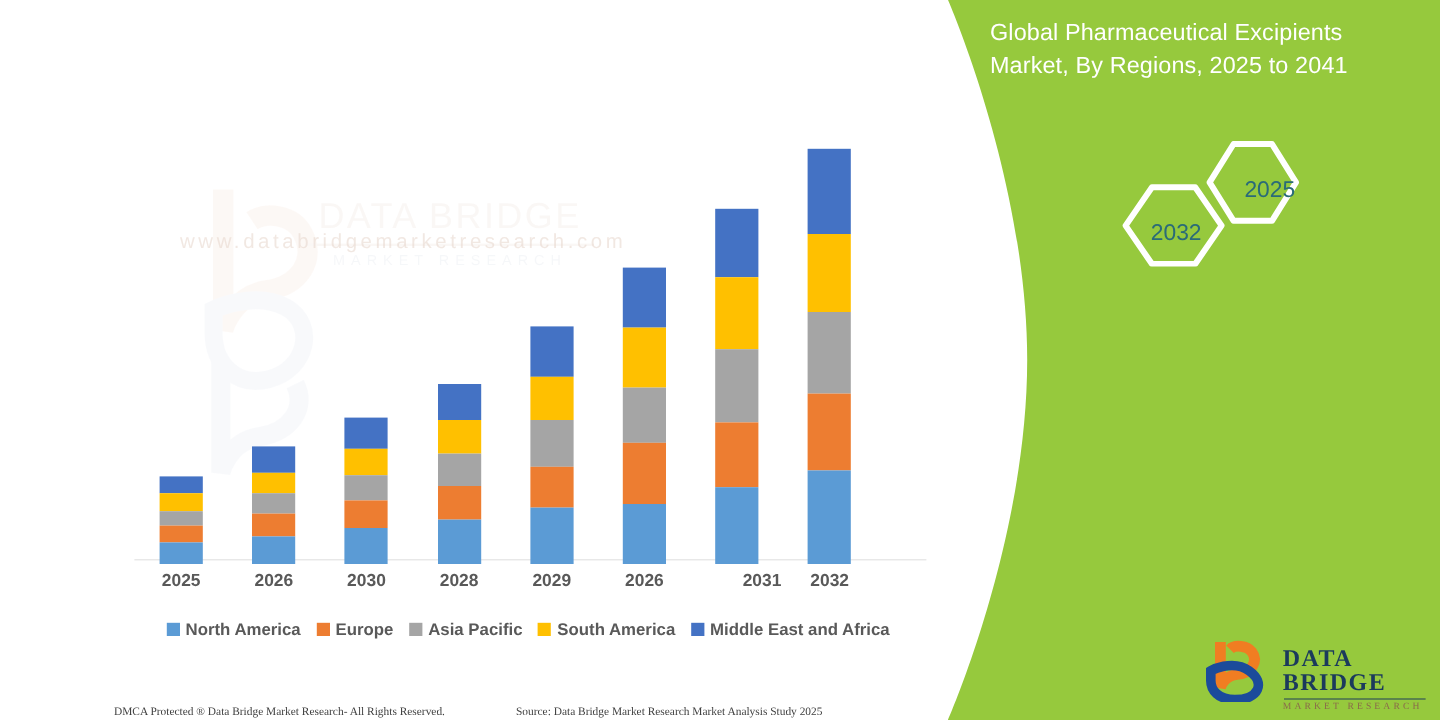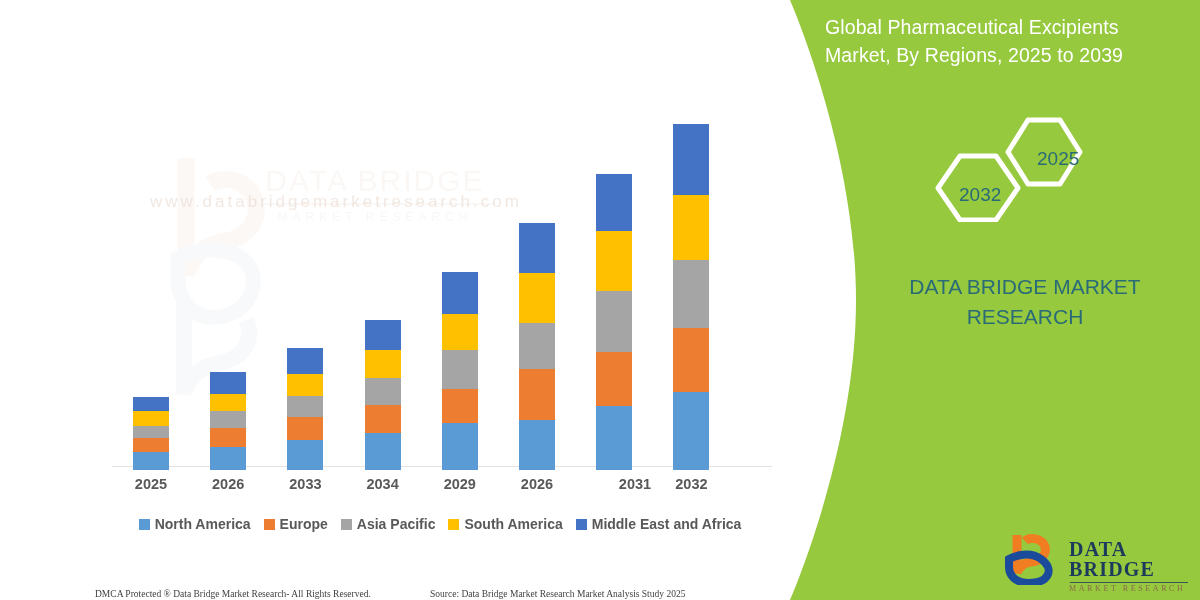--- a/index.html
+++ b/index.html
@@ -194,22 +194,22 @@
         <span class="seg" title="South America 2032: 2.95" style="height: 65.4295px; background: rgb(255, 192, 0);"></span>
         <span class="seg" title="Asia Pacific 2032: 3.05" style="height: 67.6474px; background: rgb(165, 165, 165);"></span>
         <span class="seg" title="Europe 2032: 2.9" style="height: 64.3205px; background: rgb(237, 125, 49);"></span>
         <span class="seg" title="North America 2032: 3.5" style="height: 77.6282px; background: rgb(91, 155, 213);"></span>
       </div>
     </div>
 
   <div class="xlabels" id="xlabels">
       <div class="xlabel" style="left: 21px;">2025</div>
       <div class="xlabel" style="left: 98.2px;">2026</div>
-      <div class="xlabel" style="left: 175.4px;">2033</div>
-      <div class="xlabel" style="left: 252.6px;">2034</div>
+      <div class="xlabel" style="left: 175.4px;">2030</div>
+      <div class="xlabel" style="left: 252.6px;">2028</div>
       <div class="xlabel" style="left: 329.8px;">2029</div>
       <div class="xlabel" style="left: 407px;">2026</div>
       <div class="xlabel" style="left: 505px;">2031</div>
       <div class="xlabel" style="left: 561.4px;">2032</div>
     </div>
 
   <div class="legend" id="legend">
       <div class="legend-item">
         <span class="legend-swatch" style="background: rgb(91, 155, 213);"></span>
         <span class="legend-label">North America</span>
@@ -236,32 +236,31 @@
     <div class="footer-left">DMCA Protected ® Data Bridge Market Research- All Rights Reserved.</div>
     <div class="footer-right">Source: Data Bridge Market Research  Market Analysis Study 2025</div>
   </div>
 
   <div class="green-panel">
     <svg class="shape" width="440" height="600" viewBox="0 0 440 600">
       <path d="M440 0 L30 0 C30 0 96 150 96 300 C96 450 30 600 30 600 L440 600 Z" fill="#96c93d"></path>
     </svg>
 
     <div class="green-content">
-      <div class="gp-title">Global Pharmaceutical Excipients Market, By Regions, 2025 to 2039</div>
+      <div class="gp-title">Global Pharmaceutical Excipients Market, By Regions, 2025 to 2041</div>
 
       <div class="hex-wrap">
         <svg width="180" height="110" viewBox="0 0 180 110">
           <polygon points="98,8 130,8 150,40 130,72 98,72 78,40" fill="none" stroke="#ffffff" stroke-width="5" stroke-linejoin="round"></polygon>
           <polygon points="30,44 66,44 88,76 66,108 30,108 8,76" fill="none" stroke="#ffffff" stroke-width="5" stroke-linejoin="round"></polygon>
         </svg>
         <div class="hex-label y2025">2025</div>
         <div class="hex-label y2032">2032</div>
       </div>
 
-      <div class="gp-brand">DATA BRIDGE MARKET RESEARCH</div>
 
       <div class="logo-block">
         <svg width="60" height="52" viewBox="0 0 60 52">
           <path d="M12 2 L12 40 C12 40 15 30 26 29 C38 28 44 18 38 10 C34 5 24 4 20 8" fill="none" stroke="#f07d22" stroke-width="9"></path>
           <path d="M4 26 C4 26 22 16 36 26 C50 36 44 50 24 50 C10 50 4 42 4 34 Z" fill="none" stroke="#1b4b9b" stroke-width="8"></path>
         </svg>
         <div class="logo-text">
           <div class="logo-main">DATA BRIDGE</div>
           <div class="logo-rule"></div>
           <div class="logo-sub">MARKET RESEARCH</div>

